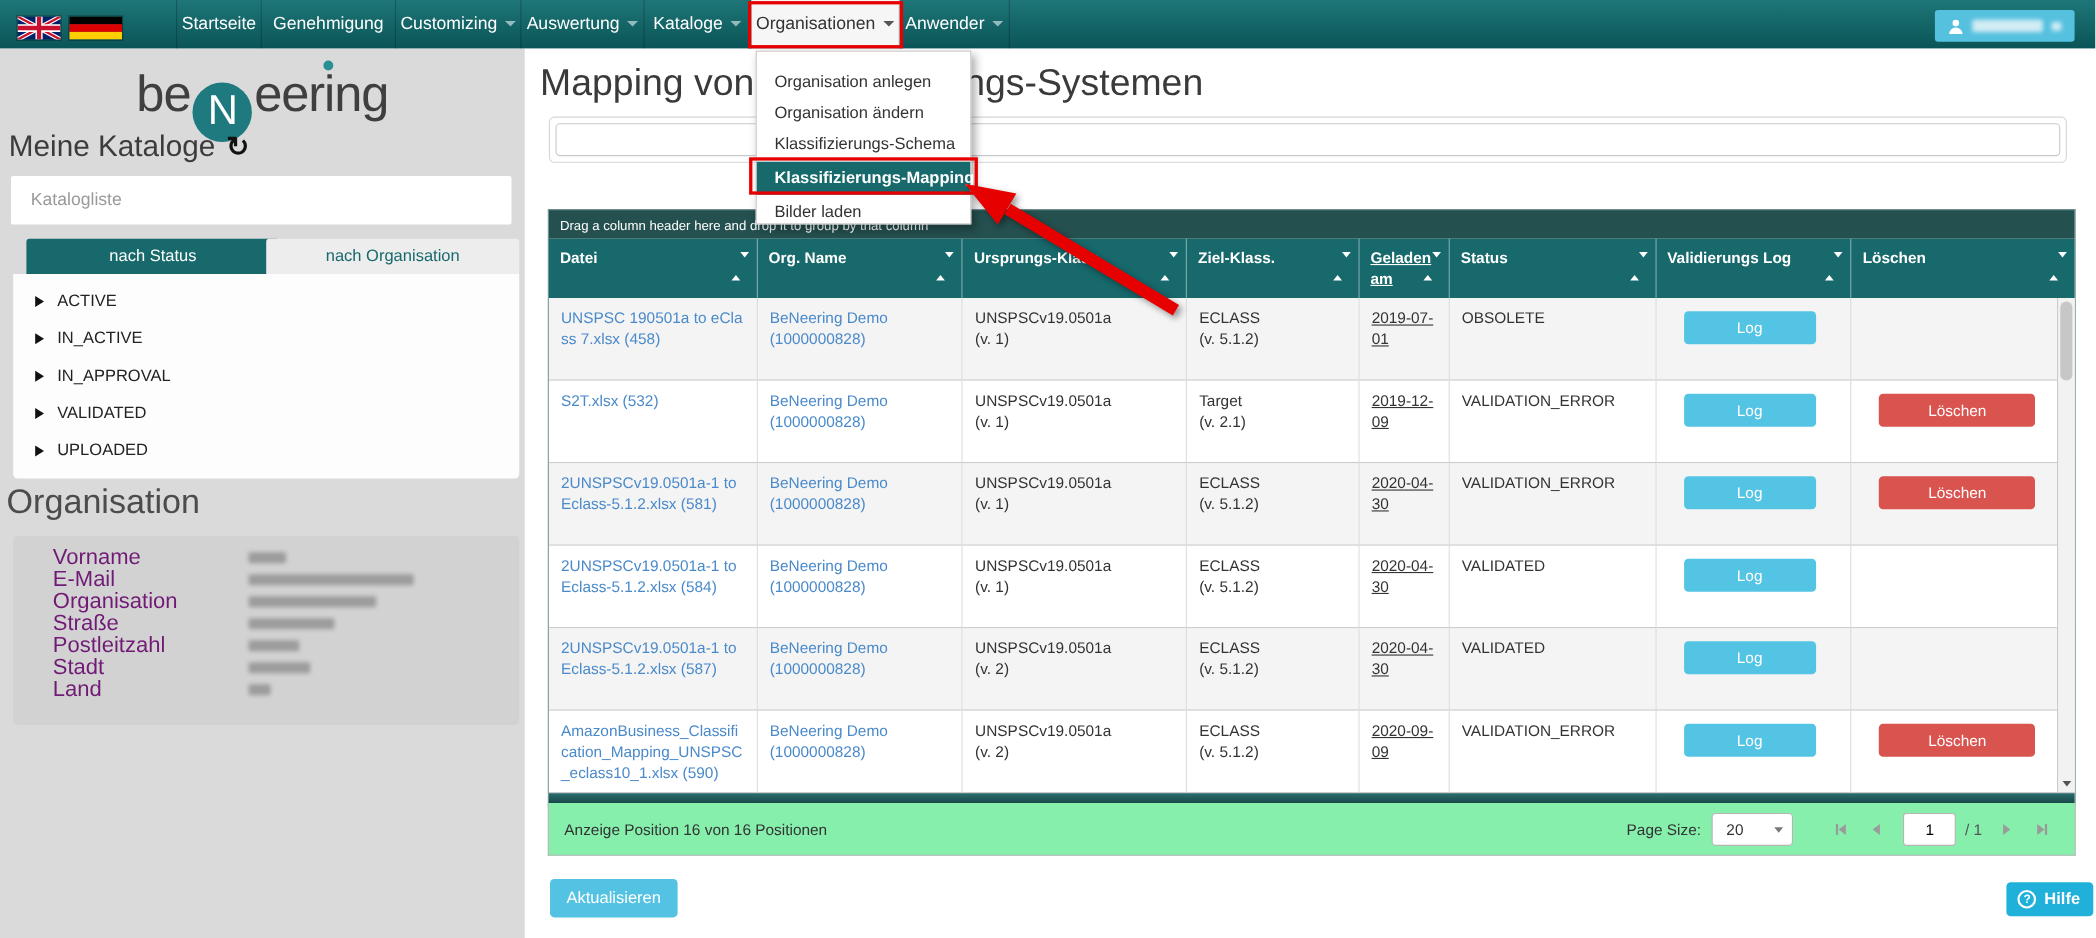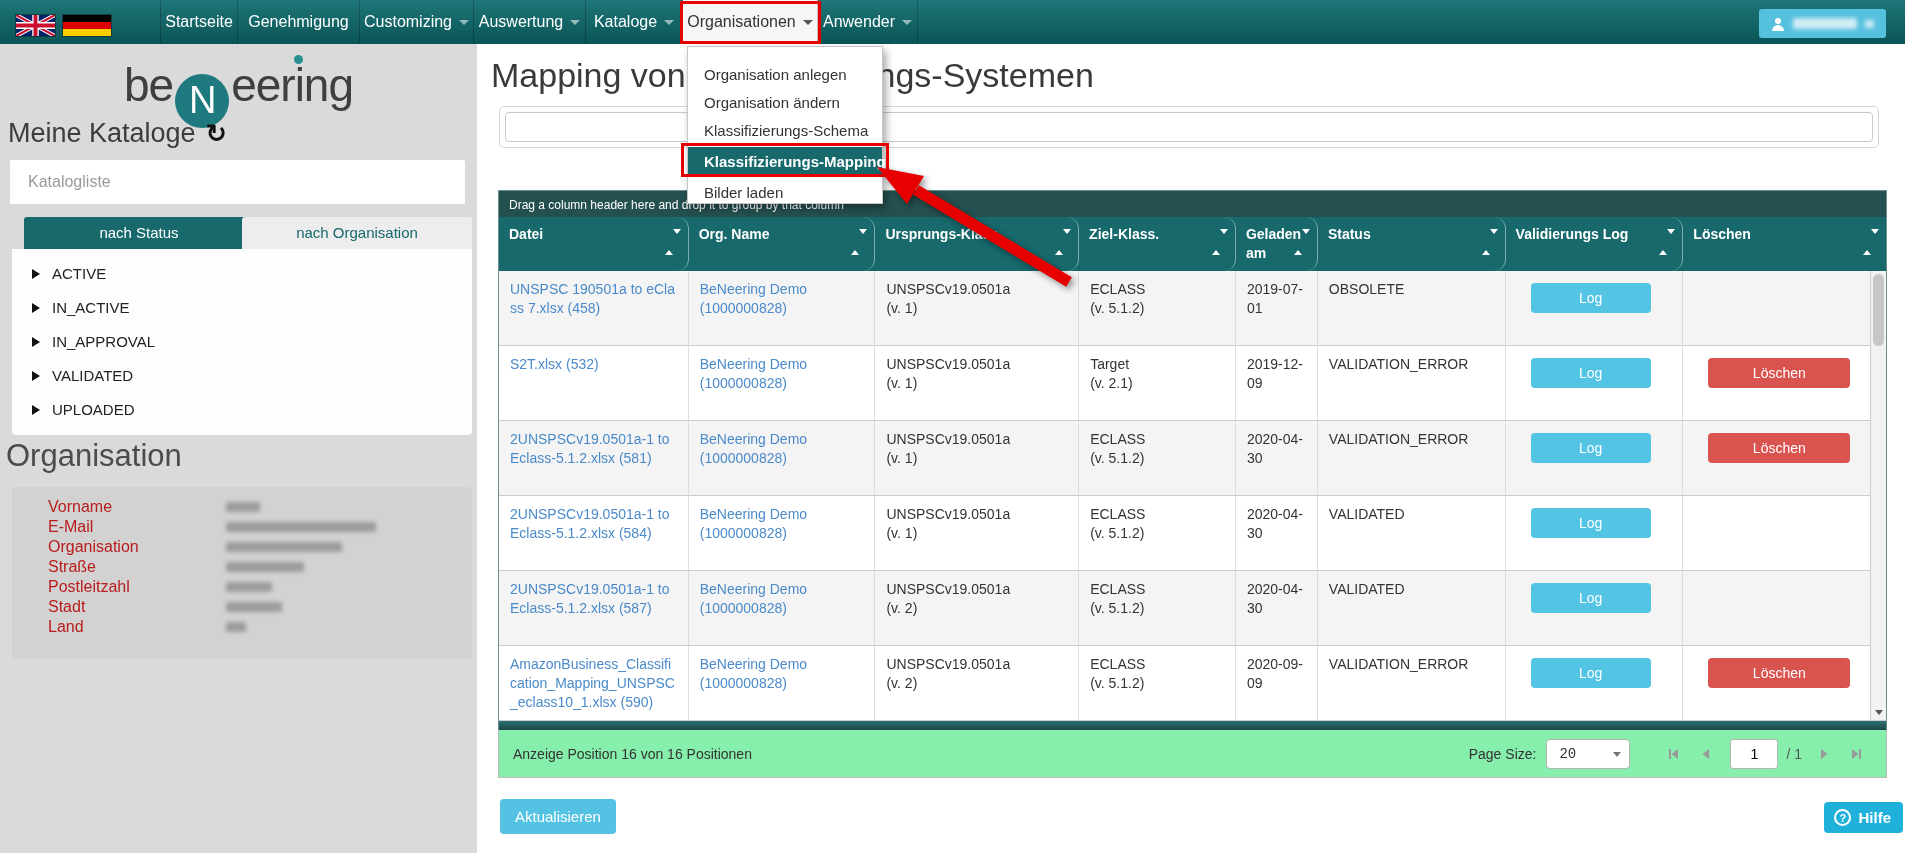--- a/index.html
+++ b/index.html
@@ -49,49 +49,49 @@
   .tree-item { position:relative; height:34px; line-height:34px; padding-left:40px;
     font-size:15px; color:#222; cursor:pointer; }
   .tree-item:first-child { margin-top:8px; }
   .tree-arrow { position:absolute; left:20px; top:12px; width:0; height:0;
     border-top:5px solid transparent; border-bottom:5px solid transparent;
     border-left:8px solid #111; }
   #org-title { left:6px; top:394px; font-size:31px; color:#4c4c4c; font-weight:300; }
   #org-panel { left:12px; top:443px; width:460px; height:172px; background:#d2d2d2;
     border-radius:4px; padding-top:10px; }
   .org-row { display:flex; height:20px; align-items:center; }
-  .org-label { width:214px; padding-left:36px; font-size:16px; color:#b91c1c; }
+  .org-label { width:214px; padding-left:36px; font-size:20px; color:#701a75; }
   .org-value { height:10px; background:#8f8f8f; border-radius:1px; filter:blur(2px); opacity:.8; }
 
   
   #page-title { left:491px; top:56px; font-size:34px; font-weight:300; color:#3a3a3a; }
   #search-wrap { left:499px; top:106px; width:1380px; height:42px; background:#fff;
     border:1px solid #d6d6d6; border-radius:5px; padding:5px; }
   #search-input { width:100%; height:100%; border:1px solid #c9c9c9; border-radius:4px;
     padding:0 10px; font-size:15px; }
 
   
   #grid { left:498px; top:190px; width:1389px; border:1px solid #6d8f8f; background:#fff; }
   #dragbar { height:26px; background:#24504f; color:#fff; font-size:12px;
     padding:7px 0 0 10px; }
   #gheader { height:54px; background:#17696c; display:flex; }
   .hcell { position:relative; color:#fff; font-weight:bold; font-size:14px;
     padding:8px 22px 0 10px; border-right:1px solid rgba(255,255,255,.45);
-    line-height:19px; cursor:pointer;border-radius:12px; }
+    line-height:19px; cursor:pointer; }
   .sort-icon { position:absolute; right:7px; top:16px; }
   .tri-up { width:0;height:0;border-left:4px solid transparent;border-right:4px solid transparent;
     border-bottom:5px solid #fff; margin-bottom:3px; }
   .tri-down { width:0;height:0;border-left:4px solid transparent;border-right:4px solid transparent;
     border-top:5px solid #fff; }
   .grow { display:flex; height:75px; background:#fff; }
   .grow.alt { background:#f4f4f4; }
   .gcell { padding:9px 11px; font-size:14px; line-height:19px; color:#333;
     border-right:1px solid #ddd; border-bottom:1px solid #ccc; overflow:hidden; }
   .c0{width:190px;} .c1{width:187px;} .c2{width:204px;} .c3{width:157px;}
-  .c4{width:82px;} .c5{width:188px;} .c6{width:178px;} .c7{width:203px; border-right:none;}
+  .c4{width:82px;text-decoration:underline;} .c5{width:188px;} .c6{width:178px;} .c7{width:203px; border-right:none;}
   .cell-link { color:#4a8aca; cursor:pointer; word-break:break-all; display:block; }
   .two-line span { display:block; }
   .btn { display:block; border:none; border-radius:4px; color:#fff; font-size:14px;
     font-family:"Liberation Sans",sans-serif; cursor:pointer; text-align:center; }
   .btn-log { width:120px; height:30px; background:#54c4e4; margin:3px 0 0 14px; }
   .btn-del { width:142px; height:30px; background:#d9534f; margin:3px 0 0 14px; }
   #hstrip { height:11px; background:linear-gradient(#2b6f70,#153f40); }
   #vscroll { position:absolute; right:0; top:80px; width:16px; height:449px;
     background:#f2f2f2; border-left:1px solid #ccc; }
   #vthumb { position:absolute; left:2px; top:3px; width:11px; height:72px;
@@ -99,23 +99,23 @@
   #vdown { position:absolute; left:0; bottom:0; width:15px; height:16px;
     display:flex; align-items:center; justify-content:center; cursor:pointer; }
   #vdown .tri-down { border-top-color:#555; }
 
   
   #pager { left:498px; top:730px; width:1389px; height:48px; background:#86efac;
     border:1px solid #bbb; border-top:none; display:flex; align-items:center; }
   #pos-text { margin-left:14px; font-size:14px; color:#333; }
   #pager-right { margin-left:auto; margin-right:14px; display:flex; align-items:center; }
   #page-size-label { font-size:14px; color:#333; margin-right:10px; }
-  #page-size-select { width:84px; height:30px; border:1px solid #b5b5b5; border-radius:4px;
+  #page-size-select { width:74px; height:30px; border:1px solid #b5b5b5; border-radius:4px;
     position:relative; font-size:14px; line-height:28px; padding-left:12px; cursor:pointer;
-    background:#fff; margin-right:28px;font-family:Liberation Mono, monospace; }
+    background:#fff; margin-right:28px; }
   #page-size-select .caret { position:absolute; right:8px; top:12px; width:0; height:0;
     border-left:4px solid transparent; border-right:4px solid transparent;
     border-top:5px solid #777; }
   .pager-icon { width:22px; height:22px; display:flex; align-items:center;
     justify-content:center; cursor:pointer; margin:0 5px; }
   #page-input { width:48px; height:30px; border:1px solid #b5b5b5; border-radius:3px;
     text-align:center; font-size:14px; margin:0 8px; }
   #page-total { font-size:14px; color:#555; margin-right:6px; }
 
   #refresh-btn { left:500px; top:799px; background:#54c3e3; color:#fff; border:none;

